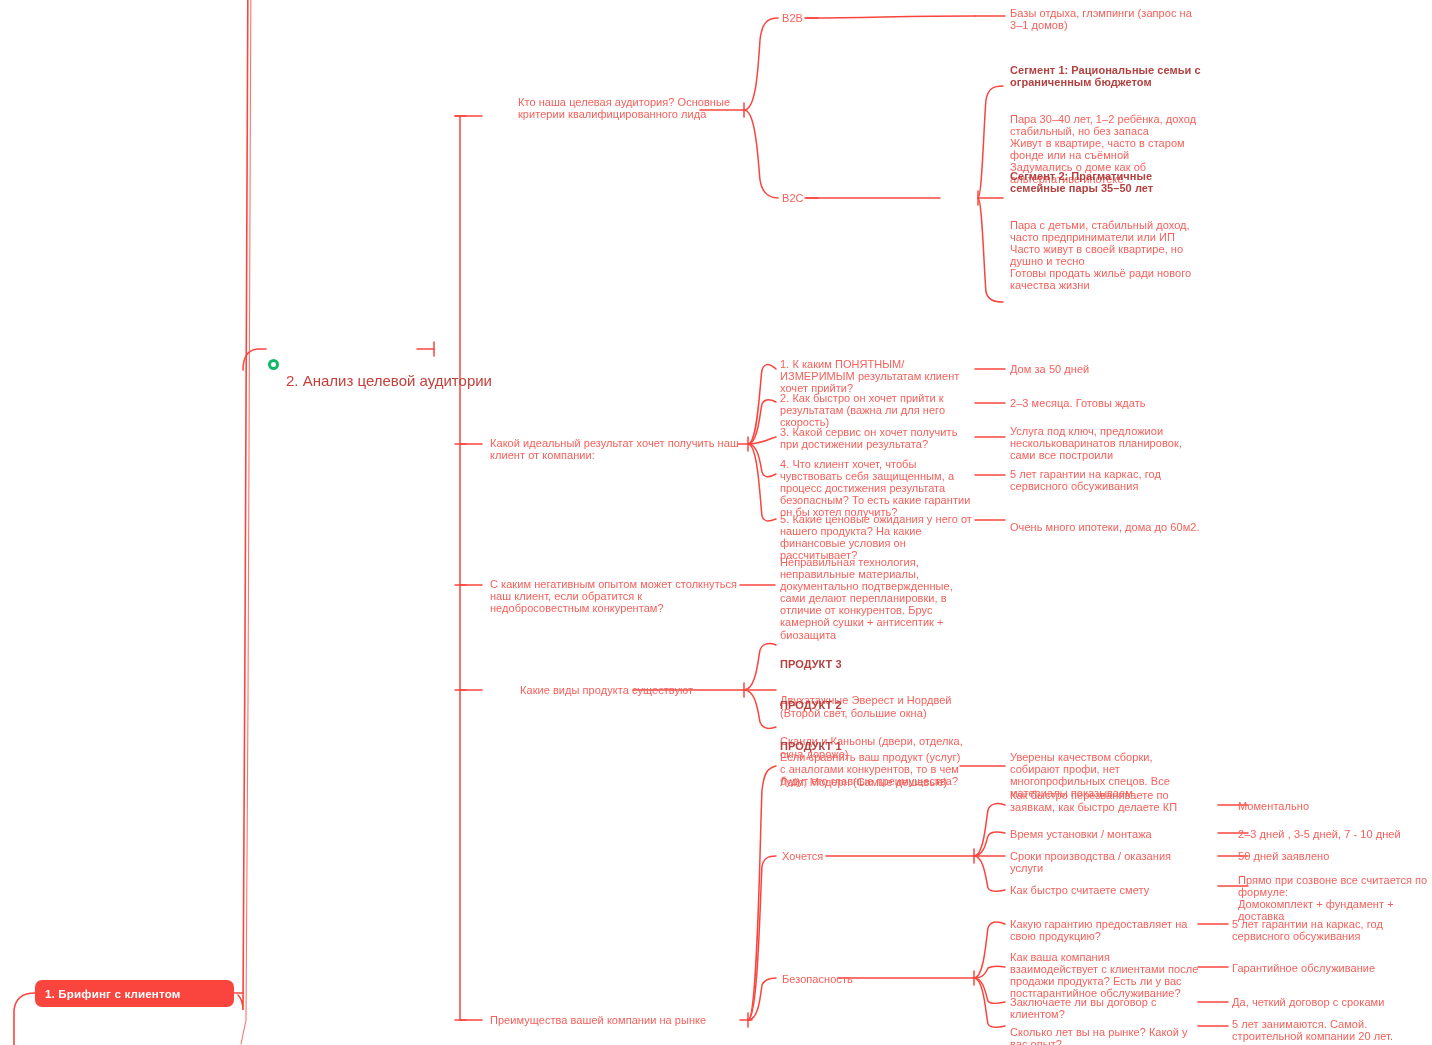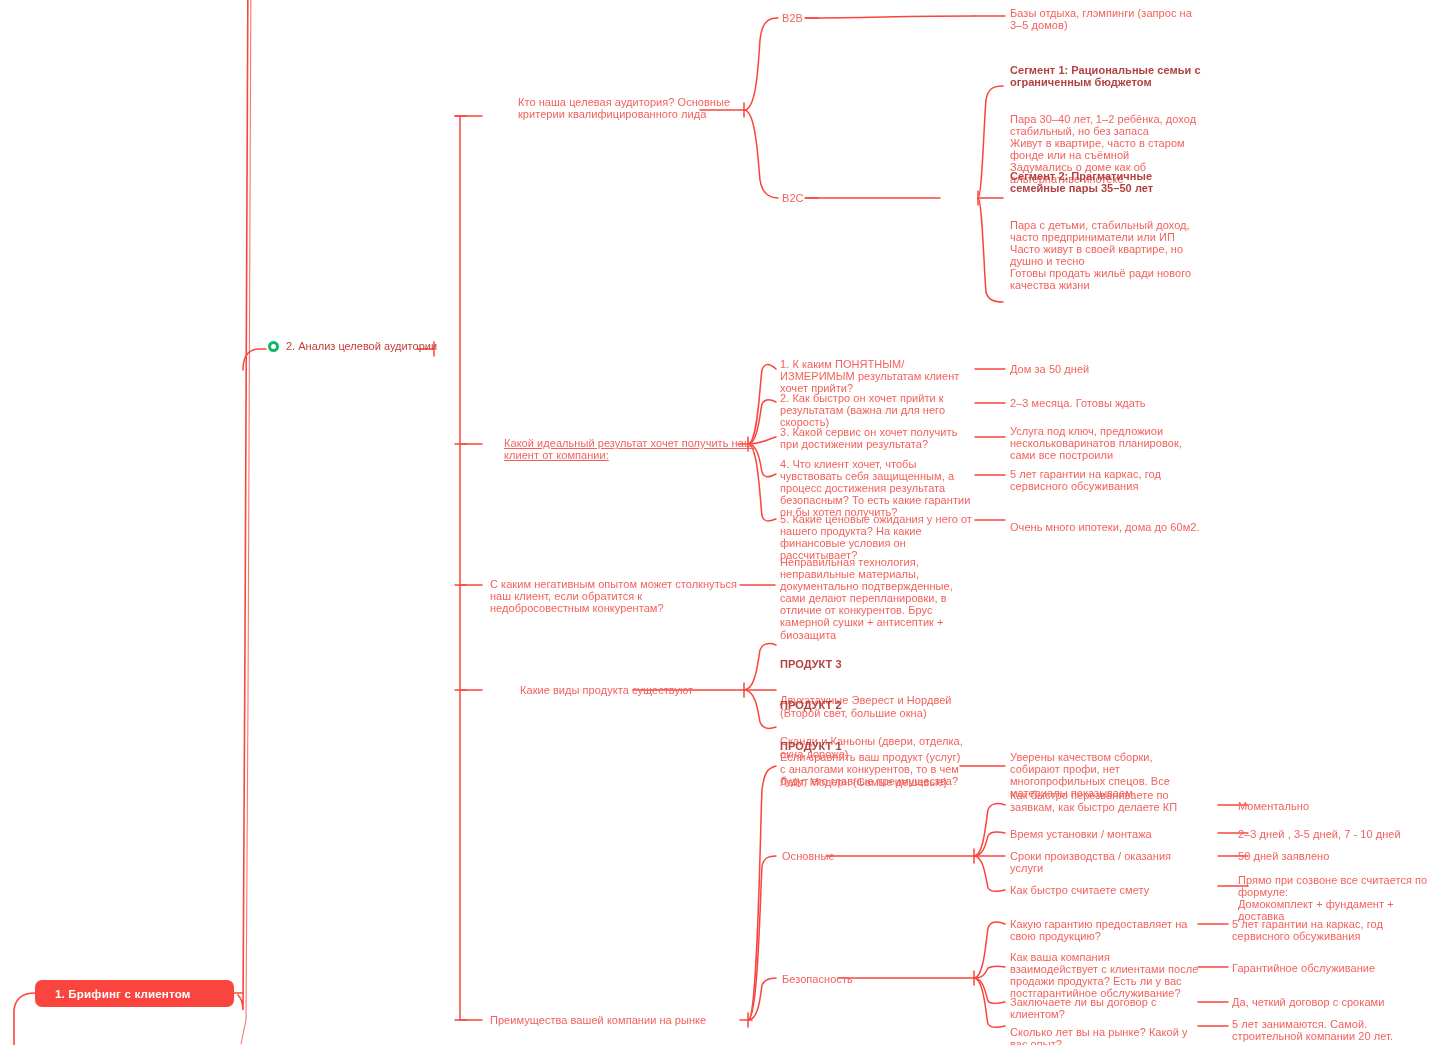--- a/index.html
+++ b/index.html
@@ -35,43 +35,44 @@
   .node .bd { display: block; color: #f4615c; font-weight: normal; }
 
   
   #root-node {
     position: absolute;
     left: 35px; top: 980px;
     width: 199px; height: 27px;
     background: #f9453e;
     border-radius: 7px;
     display: flex; align-items: center;
-    padding-left: 20px;
+    padding-left: 10px;
     color: #ffffff;
     font-size: 11.6px;
     font-weight: bold;
     letter-spacing: .15px;
   }
   
   #lvl1-node {
     position: absolute;
     left: 268px; top: 340px;
     display: flex; align-items: center; gap: 7px;
   }
   .green-dot {
     width: 11px; height: 11px;
     border-radius: 50%;
     border: 3px solid #12b869;
     background: #ffffff;
     flex: none;
   }
   #lvl1-label {
     color: #c4403c;
-    font-size: 11px;
+    font-size: 15px;
     white-space: nowrap;
+    margin-top: 32px;
   }
 </style>
 </head>
 <body>
 
 <div id="canvas">
 
   <svg id="wires" viewBox="0 0 1432 1045">
     <g fill="none" stroke="#f9453e" stroke-width="1.5" stroke-linecap="round">
 
@@ -175,36 +176,36 @@
   <div id="lvl1-node">
     <span class="green-dot"></span>
     <span id="lvl1-label">2. Анализ целевой аудитории</span>
   </div>
 
   <div class="node" style="left:490px; top:96px; width:215px;margin-left:28px;">Кто наша целевая аудитория? Основные критерии квалифицированного лида</div>
 
   <div class="node" style="left:782px; top:12px;">B2B</div>
   <div class="node" style="left:782px; top:192px;">B2C</div>
 
-  <div class="node" style="left:1010px; top:7px; width:185px;">Базы отдыха, глэмпинги (запрос на 3–5 домов)</div>
+  <div class="node" style="left:1010px; top:7px; width:185px;">Базы отдыха, глэмпинги (запрос на 3–1 домов)</div>
 
   <div class="node" style="left:1010px; top:40px; width:192px;">
     <span class="hd">Сегмент 1: Рациональные семьи с ограниченным бюджетом</span>
     <span class="bd">Пара 30–40 лет, 1–2 ребёнка, доход стабильный, но без запаса
 Живут в квартире, часто в старом фонде или на съёмной
 Задумались о доме как об альтернативе ипотеке</span>
   </div>
   <div class="node" style="left:1010px; top:146px; width:192px;">
     <span class="hd">Сегмент 2: Прагматичные семейные пары 35–50 лет</span>
     <span class="bd">Пара с детьми, стабильный доход, часто предприниматели или ИП
 Часто живут в своей квартире, но душно и тесно
 Готовы продать жильё ради нового качества жизни</span>
   </div>
 
-  <div class="node" style="left:504px; top:437px; width:255px;text-decoration:underline;">Какой идеальный результат хочет получить наш клиент от компании:</div>
+  <div class="node" style="left:490px; top:437px; width:255px;">Какой идеальный результат хочет получить наш клиент от компании:</div>
 
   <div class="node" style="left:780px; top:358px; width:196px;">1. К каким ПОНЯТНЫМ/ИЗМЕРИМЫМ результатам клиент хочет прийти?</div>
   <div class="node" style="left:1010px; top:363px; width:200px;">Дом за 50 дней</div>
 
   <div class="node" style="left:780px; top:392px; width:196px;">2. Как быстро он хочет прийти к результатам (важна ли для него скорость)</div>
   <div class="node" style="left:1010px; top:397px; width:200px;">2–3 месяца. Готовы ждать</div>
 
   <div class="node" style="left:780px; top:426px; width:196px;">3. Какой сервис он хочет получить при достижении результата?</div>
   <div class="node" style="left:1010px; top:425px; width:200px;">Услуга под ключ, предложиои нескольковаринатов планировок, сами все построили</div>
 
@@ -230,21 +231,21 @@
   <div class="node" style="left:780px; top:716px; width:190px;">
     <span class="hd">ПРОДУКТ 1</span>
     <span class="bd">Лайт, Модерн (Самые дешевые)</span>
   </div>
 
   <div class="node" style="left:490px; top:1014px;">Преимущества вашей компании на рынке</div>
 
   <div class="node" style="left:780px; top:751px; width:185px;">Если сравнить ваш продукт (услуг) с аналогами конкурентов, то в чем будут его главные преимущества?</div>
   <div class="node" style="left:1010px; top:751px; width:195px;">Уверены качеством сборки, собирают профи, нет многопрофильных спецов. Все материалы показываем</div>
 
-  <div class="node" style="left:782px; top:850px;">Основные</div>
+  <div class="node" style="left:782px; top:850px;">Хочется</div>
 
   <div class="node" style="left:1010px; top:789px; width:190px;">Как быстро перезваниваете по заявкам, как быстро делаете КП</div>
   <div class="node" style="left:1238px; top:800px; width:190px;">Моментально</div>
 
   <div class="node" style="left:1010px; top:828px; width:190px;">Время установки / монтажа</div>
   <div class="node" style="left:1238px; top:828px; width:195px;">2–3 дней , 3-5 дней, 7 - 10 дней</div>
 
   <div class="node" style="left:1010px; top:850px; width:190px;">Сроки производства / оказания услуги</div>
   <div class="node" style="left:1238px; top:850px; width:190px;">50 дней заявлено</div>
 

